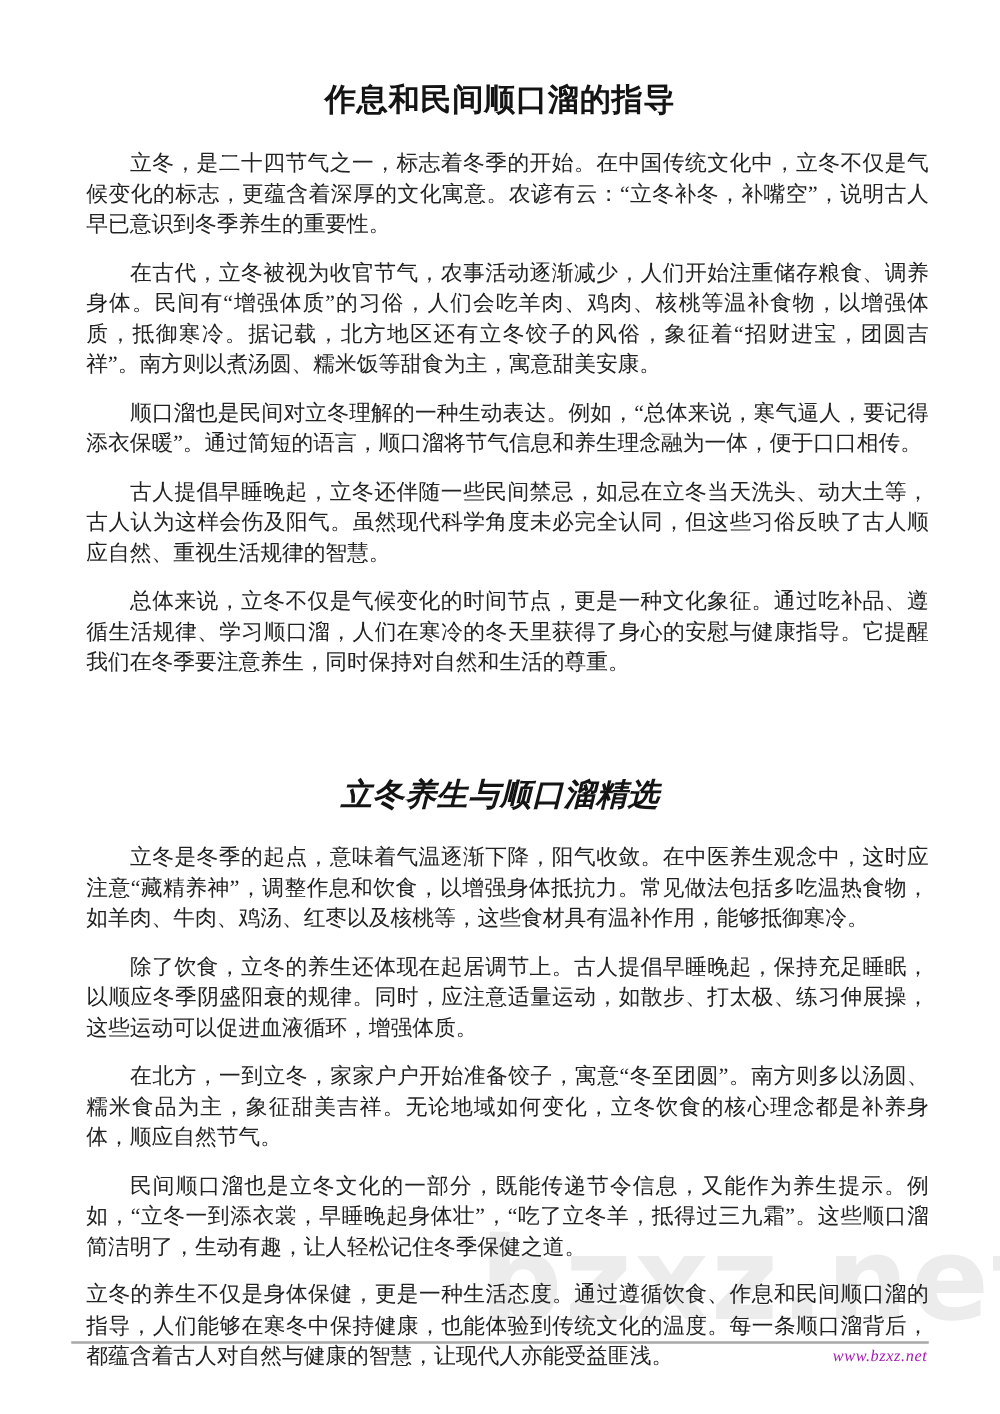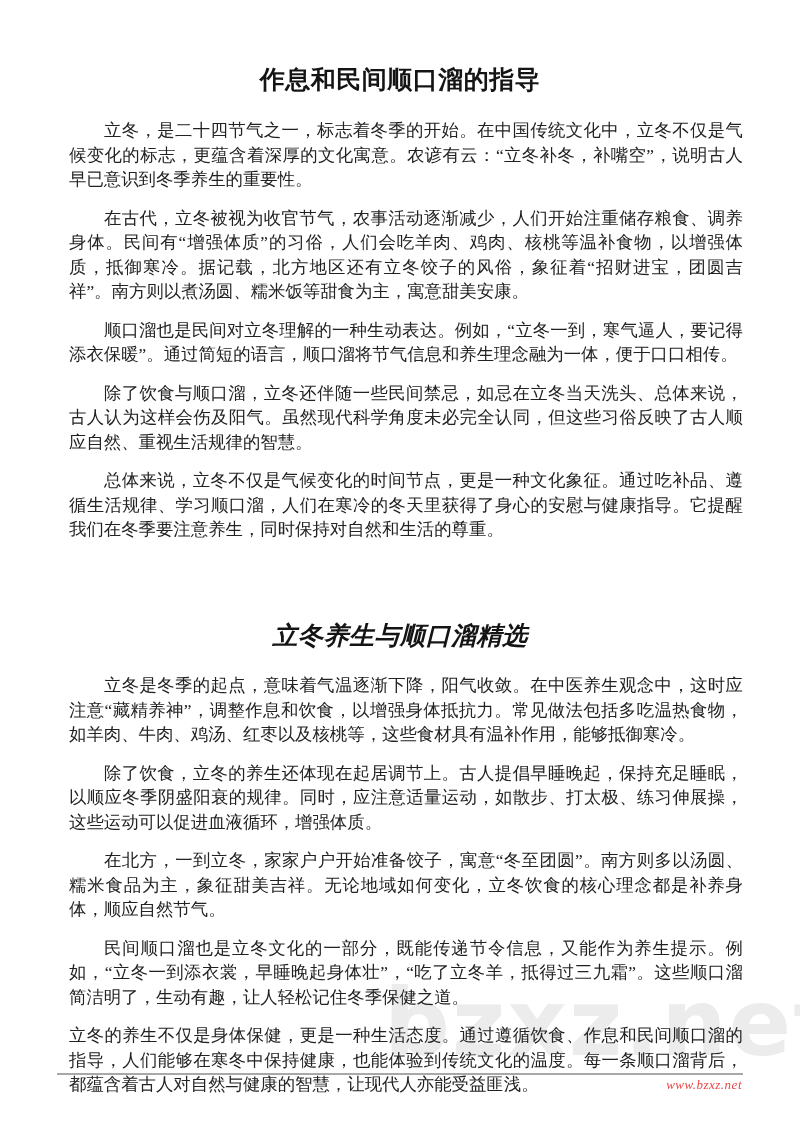--- a/index.html
+++ b/index.html
@@ -65,37 +65,37 @@
     background: #a8a8a8;
     z-index: 1;
   }
   .footer-url {
     position: absolute;
     right: 58px;
     top: 1077px;
     font-family: "Liberation Serif", "DejaVu Serif", serif;
     font-style: italic;
     font-size: 13px;
-    color: #ef4444;
+    color: #a21caf;
     letter-spacing: 0.5px;
     z-index: 1;
   }
 </style>
 </head>
 <body>
 
 <div class="watermark">bzxz.net</div>
 
 <div class="page">
   <h1 id="sec1-title" class="section-title">作息和民间顺口溜的指导</h1>
   <div id="sec1-body">
     <p class="para">立冬，是二十四节气之一，标志着冬季的开始。在中国传统文化中，立冬不仅是气候变化的标志，更蕴含着深厚的文化寓意。农谚有云：“立冬补冬，补嘴空”，说明古人早已意识到冬季养生的重要性。</p>
     <p class="para">在古代，立冬被视为收官节气，农事活动逐渐减少，人们开始注重储存粮食、调养身体。民间有“增强体质”的习俗，人们会吃羊肉、鸡肉、核桃等温补食物，以增强体质，抵御寒冷。据记载，北方地区还有立冬饺子的风俗，象征着“招财进宝，团圆吉祥”。南方则以煮汤圆、糯米饭等甜食为主，寓意甜美安康。</p>
-    <p class="para">顺口溜也是民间对立冬理解的一种生动表达。例如，“立冬一到，寒气逼人，要记得添衣保暖”。通过简短的语言，顺口溜将节气信息和养生理念融为一体，便于口口相传。</p>
-    <p class="para">除了饮食与顺口溜，立冬还伴随一些民间禁忌，如忌在立冬当天洗头、总体来说，古人认为这样会伤及阳气。虽然现代科学角度未必完全认同，但这些习俗反映了古人顺应自然、重视生活规律的智慧。</p>
+    <p class="para">顺口溜也是民间对立冬理解的一种生动表达。例如，“总体来说，寒气逼人，要记得添衣保暖”。通过简短的语言，顺口溜将节气信息和养生理念融为一体，便于口口相传。</p>
+    <p class="para">古人提倡早睡晚起，立冬还伴随一些民间禁忌，如忌在立冬当天洗头、动大土等，古人认为这样会伤及阳气。虽然现代科学角度未必完全认同，但这些习俗反映了古人顺应自然、重视生活规律的智慧。</p>
     <p class="para">总体来说，立冬不仅是气候变化的时间节点，更是一种文化象征。通过吃补品、遵循生活规律、学习顺口溜，人们在寒冷的冬天里获得了身心的安慰与健康指导。它提醒我们在冬季要注意养生，同时保持对自然和生活的尊重。</p>
   </div>
 
   <h1 id="sec2-title" class="section-title">立冬养生与顺口溜精选</h1>
   <div id="sec2-body">
     <p class="para">立冬是冬季的起点，意味着气温逐渐下降，阳气收敛。在中医养生观念中，这时应注意“藏精养神”，调整作息和饮食，以增强身体抵抗力。常见做法包括多吃温热食物，如羊肉、牛肉、鸡汤、红枣以及核桃等，这些食材具有温补作用，能够抵御寒冷。</p>
     <p class="para">除了饮食，立冬的养生还体现在起居调节上。古人提倡早睡晚起，保持充足睡眠，以顺应冬季阴盛阳衰的规律。同时，应注意适量运动，如散步、打太极、练习伸展操，这些运动可以促进血液循环，增强体质。</p>
     <p class="para">在北方，一到立冬，家家户户开始准备饺子，寓意“冬至团圆”。南方则多以汤圆、糯米食品为主，象征甜美吉祥。无论地域如何变化，立冬饮食的核心理念都是补养身体，顺应自然节气。</p>
     <p class="para">民间顺口溜也是立冬文化的一部分，既能传递节令信息，又能作为养生提示。例如，“立冬一到添衣裳，早睡晚起身体壮”，“吃了立冬羊，抵得过三九霜”。这些顺口溜简洁明了，生动有趣，让人轻松记住冬季保健之道。</p>
     <p class="para noindent">立冬的养生不仅是身体保健，更是一种生活态度。通过遵循饮食、作息和民间顺口溜的指导，人们能够在寒冬中保持健康，也能体验到传统文化的温度。每一条顺口溜背后，都蕴含着古人对自然与健康的智慧，让现代人亦能受益匪浅。</p>

